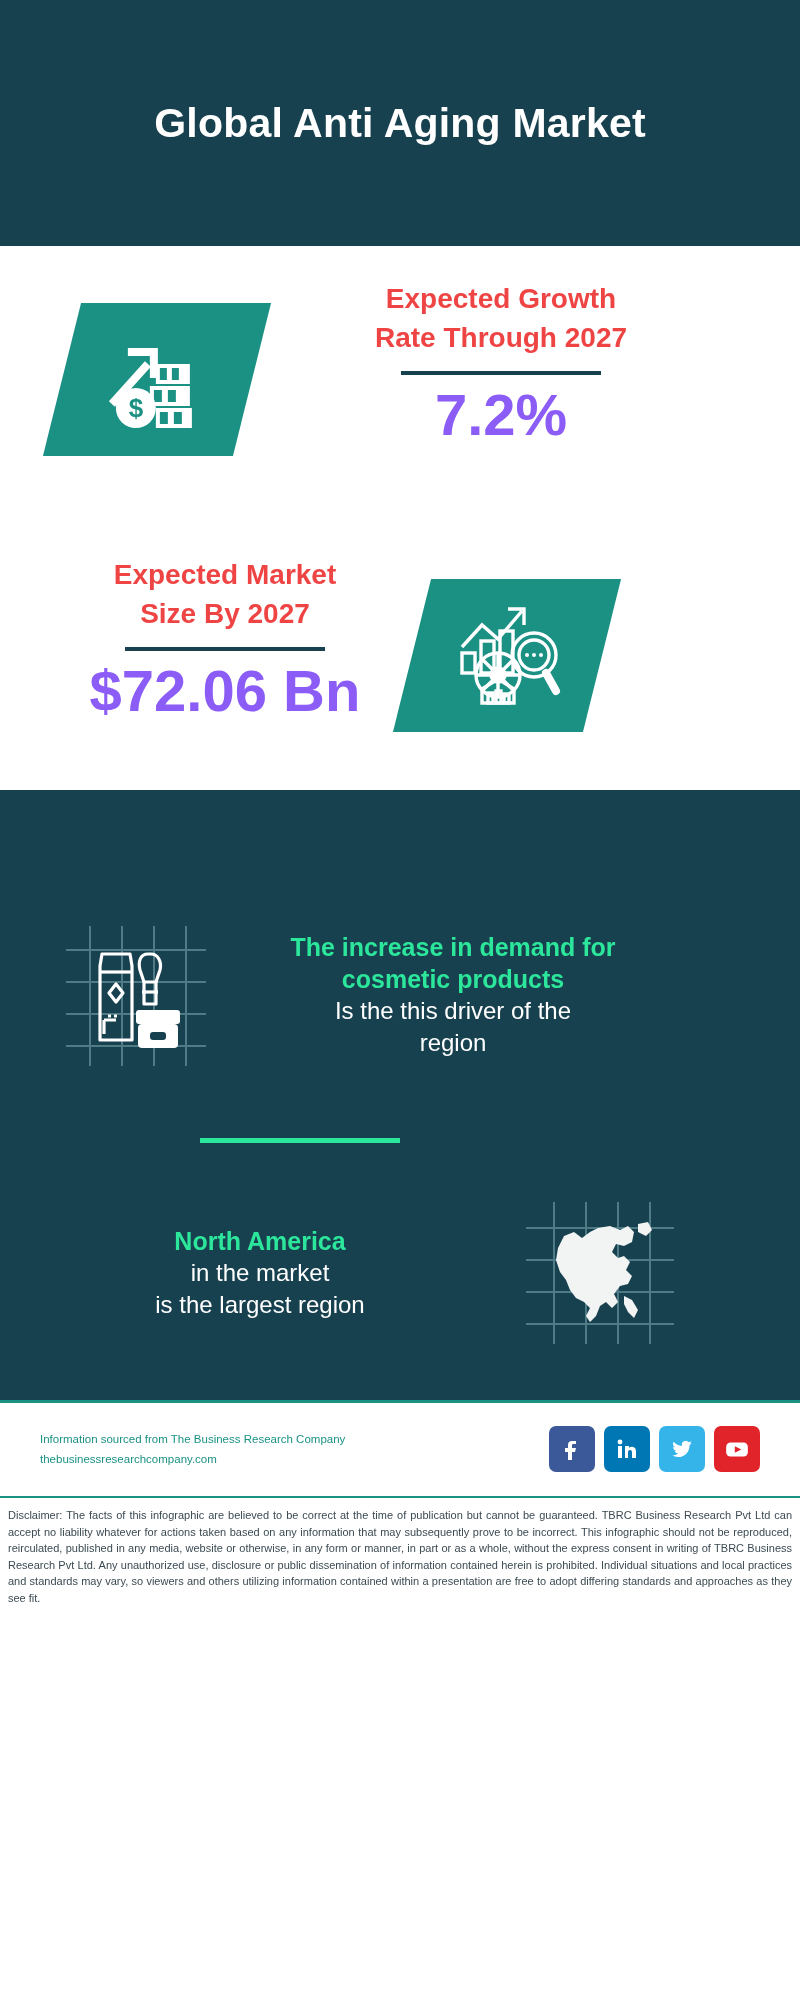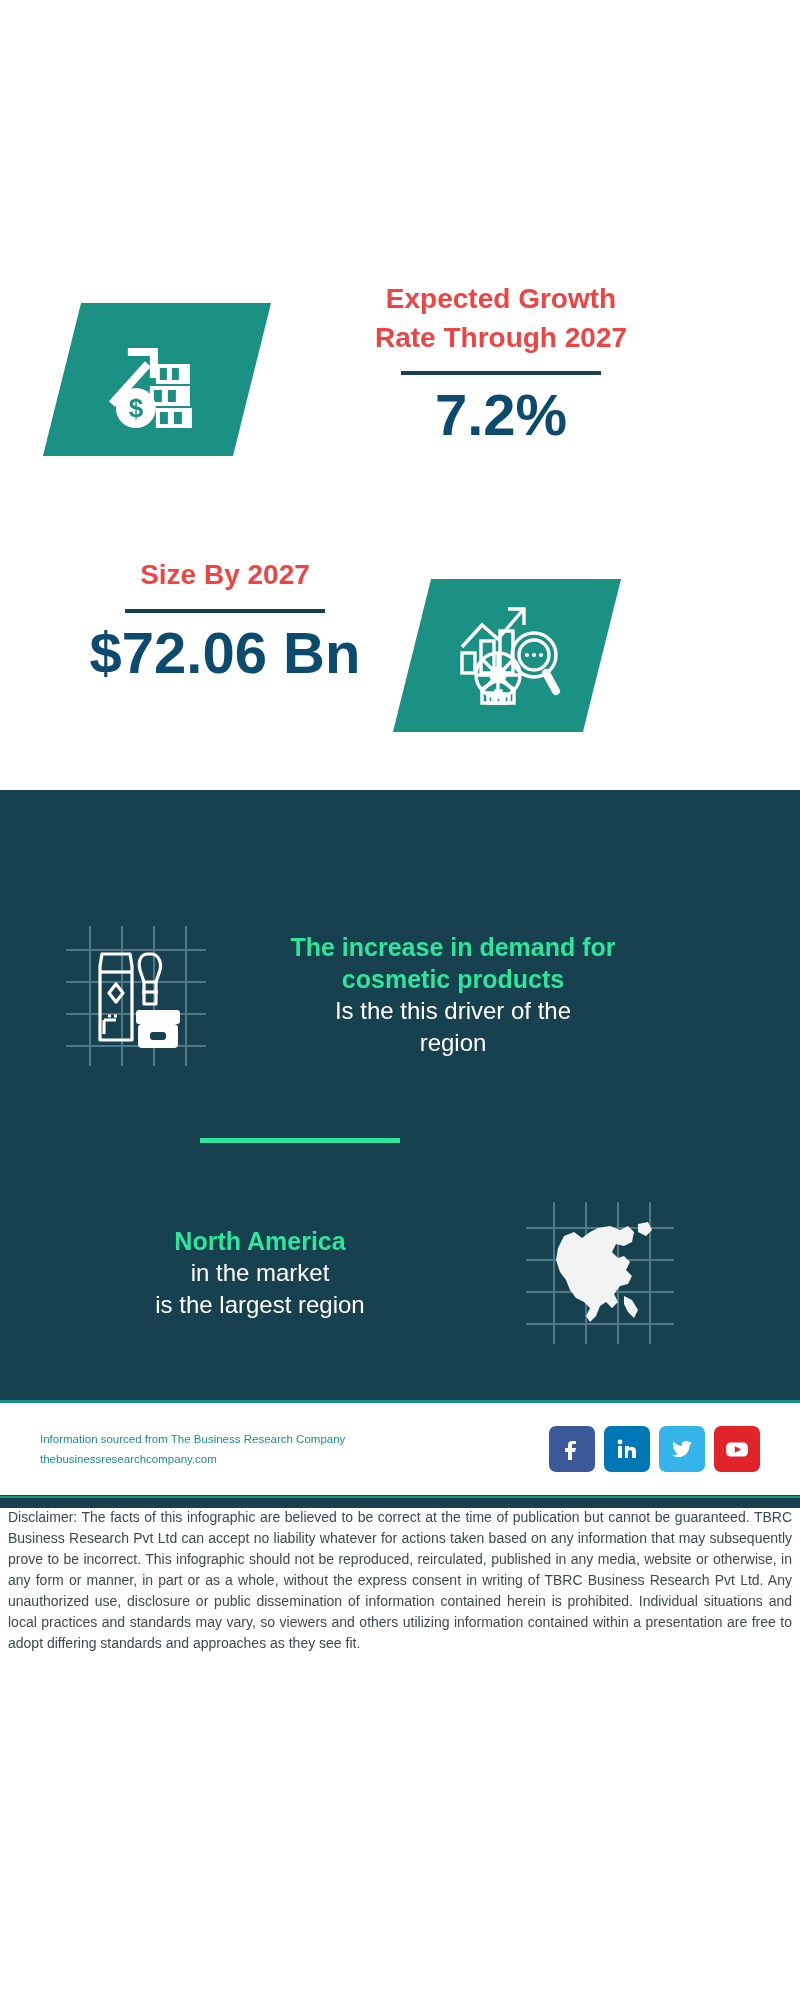--- a/index.html
+++ b/index.html
@@ -41,29 +41,29 @@
   .block2-icon { left:412px; top:333px; width:190px; height:153px; }
 
   .stat-text { position:absolute; text-align:center; }
   .stat-title {
     color:#ef4444; font-size:28px; font-weight:bold; line-height:1.38;
   }
   .rule {
     height:4px; background:#17414f; margin:14px auto 10px auto; width:200px;
   }
   .stat-value {
-    color:#0c4a6e; font-size:58px; font-weight:bold; line-height:1.05;
+    color:#8b5cf6; font-size:58px; font-weight:bold; line-height:1.05;
   }
 
   .block1-text { left:286px; top:34px; width:430px; }
   .block2-text { left:40px; top:310px; width:370px; }
 
   
   .dark-zone {
-    position:absolute; left:0; top:790px; width:800px; height:718px;
+    position:absolute; left:0; top:790px; width:800px; height:610px;
     background:#17414f;
   }
   .skyline {
     position:absolute; left:0; top:0; width:800px; height:110px;
     overflow:hidden;
   }
   .skyline svg { display:block; }
 
   .panel {
     position:absolute; display:flex; align-items:center;
@@ -114,29 +114,32 @@
   .s-tw { background:#35b4ea; }
   .s-yt { background:#e0242a; }
 
   .disclaimer-rule {
     position:absolute; left:0; top:1496px; width:800px; height:2px;
     background:#1b9184;
   }
   .disclaimer {
     position:absolute; left:0; top:1500px; width:800px;
     padding:7px 8px 0 8px;
-    font-size:14px; line-height:1.5; color:#3b4a52;
+    font-size:11px; line-height:1.5; color:#3b4a52;
     text-align:justify;
   }
 </style>
 </head>
 <body>
 
 <div class="page">
 
+  <div class="header">
+    <div class="header-title">Global Anti Aging Market</div>
+  </div>
 
   <div class="white-zone">
 
     <div class="para block1-icon">
       <svg width="110" height="100" viewBox="0 0 110 100" fill="none">
         <path d="M10 74 L46 34" stroke="#fff" stroke-width="8"></path>
         <path d="M30 22 L52 22 L52 44" stroke="#fff" stroke-width="8" fill="none" stroke-linecap="square"></path>
         <rect x="54" y="34" width="34" height="20" fill="#fff"></rect>
         <rect x="58" y="38" width="7" height="12" fill="#1b9184"></rect>
         <rect x="70" y="38" width="7" height="12" fill="#1b9184"></rect>
@@ -151,20 +154,21 @@
       </svg>
     </div>
     <div class="stat-text block1-text">
       <div class="stat-title">Expected Growth</div>
       <div class="stat-title">Rate Through 2027</div>
       <div class="rule"></div>
       <div class="stat-value">7.2%</div>
     </div>
 
     <div class="stat-text block2-text">
+      <div class="stat-title">Expected Market</div>
       <div class="stat-title">Size By 2027</div>
       <div class="rule"></div>
       <div class="stat-value">$72.06 Bn</div>
     </div>
     <div class="para block2-icon">
       <svg width="110" height="105" viewBox="0 0 110 105" fill="none" stroke="#fff" stroke-width="3.4">
         <path d="M10 44 L30 22 L46 36 L70 8" fill="none"></path>
         <path d="M56 6 L72 6 L72 22" fill="none"></path>
         <rect x="10" y="50" width="13" height="20"></rect>
         <rect x="29" y="38" width="13" height="32"></rect>

